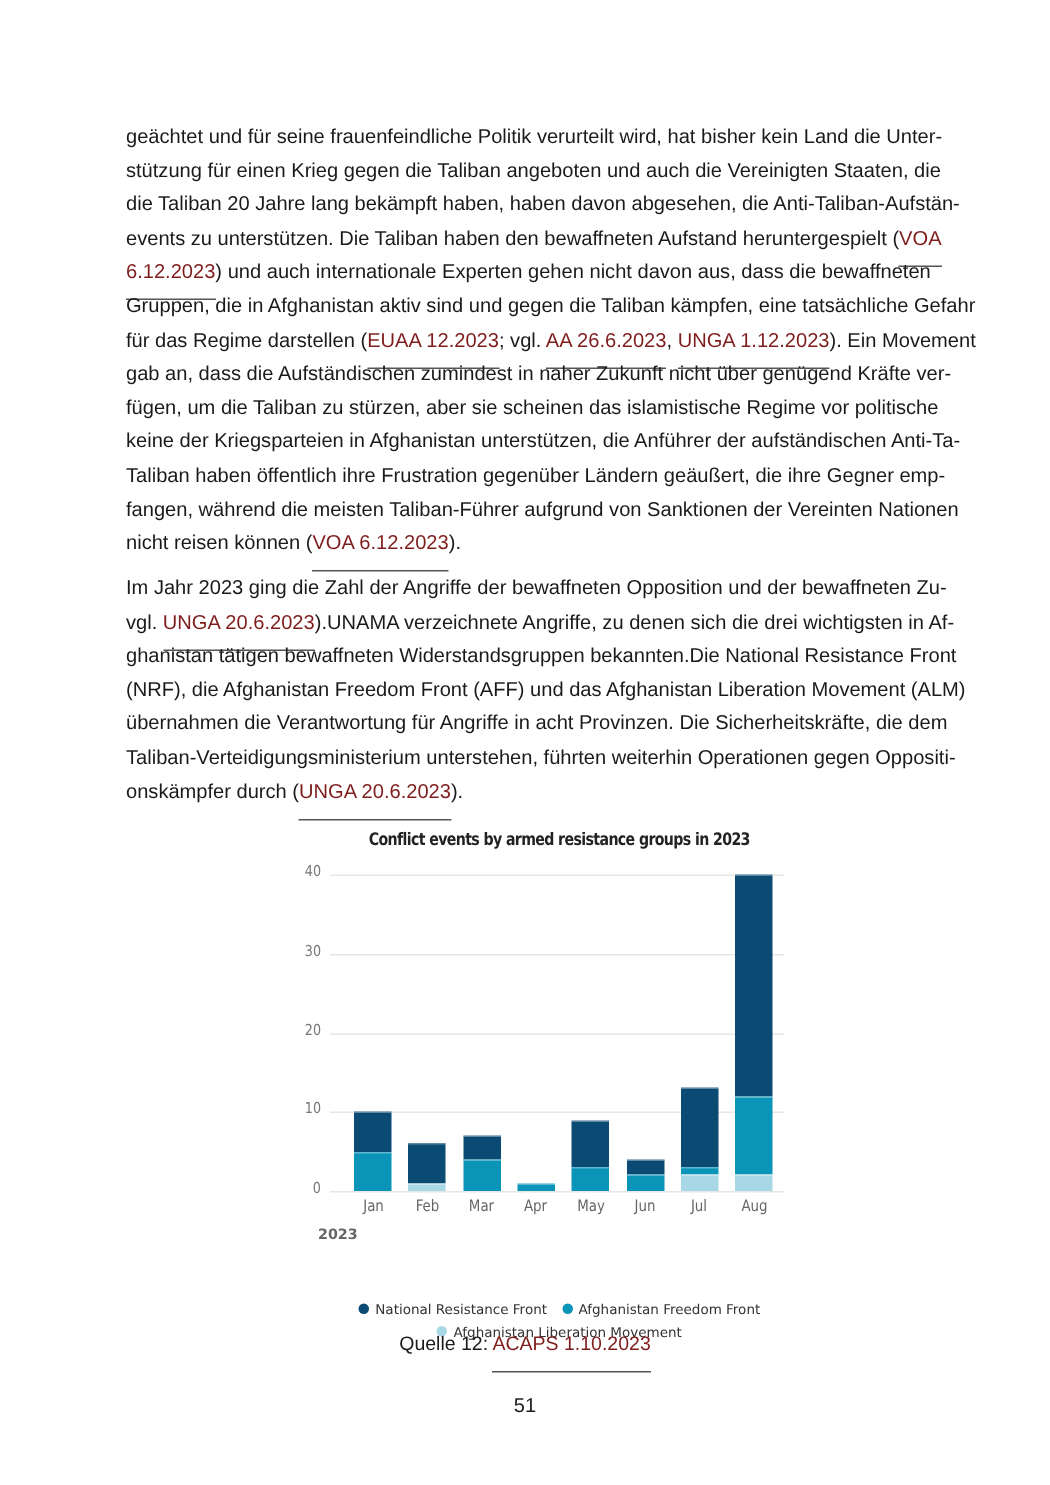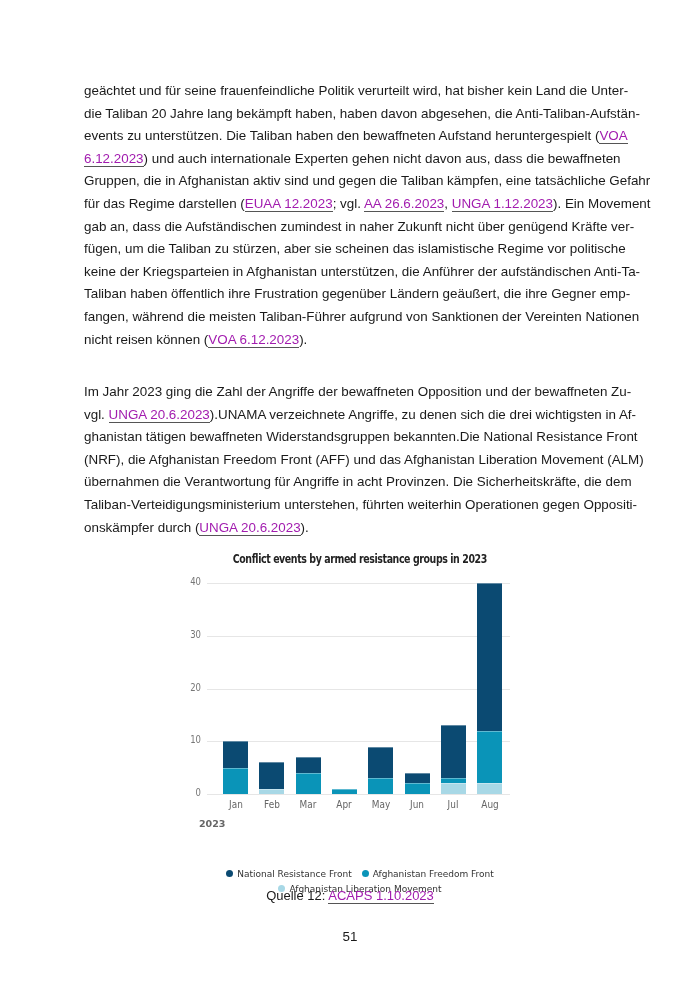--- a/index.html
+++ b/index.html
@@ -1,24 +1,24 @@
 <!DOCTYPE html>
 <html><head>
 <meta charset="utf-8">
 <style>
   html, body { margin:0; padding:0; background:#ffffff; }
   body { width:700px; height:990px; position:relative; overflow:hidden; font-family:"Liberation Sans", sans-serif; color:#1a1a1a; }
   .page { position:absolute; left:0; top:0; width:688px; height:990px; }
   .para { position:absolute; left:84px; width:532px; font-size:13.4px; line-height:22.6px; text-align:justify; hyphens:manual; }
   .para .line { display:block; white-space:nowrap; text-align:justify; text-align-last:justify; height:22.6px; }
   .para .line.last { text-align-last:left; }
-  .link { text-decoration:none; border-bottom:1px solid #555; padding-bottom:0px; color:#a21caf; }
+  .link { text-decoration:none; border-bottom:1px solid #555; padding-bottom:11px; color:#7f1d1d; }
   #p1 { top:80px; }
   #p2 { top:381px; }
-  .chart { position:absolute; left:175px; top:545px; width:350px; height:330px; }
+  .chart { position:absolute; left:188px; top:545px; width:350px; height:330px; }
   .chart-title { position:absolute; left:0; top:7px; width:100%; text-align:center; padding-left:24px; box-sizing:border-box; font-family:"DejaVu Sans", sans-serif; font-weight:bold; font-size:11.5px; letter-spacing:-0.5px; color:#222; transform:scaleX(0.82); transform-origin:center; }
   .plot { position:absolute; left:32px; top:38px; width:303px; height:211px; }
   .gridline { position:absolute; left:0; width:100%; height:1px; background:#e6e6e6; }
   .ytick { position:absolute; left:-32px; width:26px; text-align:right; font-family:"DejaVu Sans", sans-serif; font-size:10px; color:#777; transform:scaleX(0.85); transform-origin:right center; }
   .bar { position:absolute; bottom:0; width:25px; display:flex; flex-direction:column-reverse; }
   .seg { width:100%; box-sizing:border-box; border-top:1px solid rgba(255,255,255,0.35); }
   .xtick { position:absolute; top:215px; width:40px; text-align:center; font-family:"DejaVu Sans", sans-serif; font-size:10.5px; color:#666; transform:scaleX(0.85); }
   .xlabel { position:absolute; left:0; top:273px; width:100%; text-align:left; padding-left:24px; box-sizing:border-box; font-family:"DejaVu Sans", sans-serif; font-weight:bold; font-size:9.5px; color:#666; }
   .legend { position:absolute; left:0; top:296px; width:100%; text-align:center; padding-left:20px; box-sizing:border-box; font-family:"DejaVu Sans", sans-serif; font-size:9px; color:#333; line-height:15px;margin-top:26px; }
   .legend-item { display:inline-block; margin:0 5px; white-space:nowrap; }
@@ -26,20 +26,21 @@
   .caption { position:absolute; left:0; top:888px; width:700px; text-align:center; font-size:13px; }
   .pagenum { position:absolute; left:0; top:929px; width:700px; text-align:center; font-size:13.4px; }
 </style>
 </head>
 <body>
 
 <div class="page">
 
   <div class="para" id="p1">
     <span class="line"><span>geächtet und für seine frauenfeindliche Politik verurteilt wird, hat bisher kein Land die Unter-</span></span>
+    <span class="line"><span>stützung für einen Krieg gegen die Taliban angeboten und auch die Vereinigten Staaten, die</span></span>
     <span class="line"><span>die Taliban 20 Jahre lang bekämpft haben, haben davon abgesehen, die Anti-Taliban-Aufstän-</span></span>
     <span class="line"><span>events zu unterstützen. Die Taliban haben den bewaffneten Aufstand heruntergespielt (</span><span class="link">VOA</span></span>
     <span class="line"><span class="link">6.12.2023</span><span>) und auch internationale Experten gehen nicht davon aus, dass die bewaffneten</span></span>
     <span class="line"><span>Gruppen, die in Afghanistan aktiv sind und gegen die Taliban kämpfen, eine tatsächliche Gefahr</span></span>
     <span class="line"><span>für das Regime darstellen (</span><span class="link">EUAA 12.2023</span><span>; vgl. </span><span class="link">AA 26.6.2023</span><span>, </span><span class="link">UNGA 1.12.2023</span><span>). Ein Movement</span></span>
     <span class="line"><span>gab an, dass die Aufständischen zumindest in naher Zukunft nicht über genügend Kräfte ver-</span></span>
     <span class="line"><span>fügen, um die Taliban zu stürzen, aber sie scheinen das islamistische Regime vor politische</span></span>
     <span class="line"><span>keine der Kriegsparteien in Afghanistan unterstützen, die Anführer der aufständischen Anti-Ta-</span></span>
     <span class="line"><span>Taliban haben öffentlich ihre Frustration gegenüber Ländern geäußert, die ihre Gegner emp-</span></span>
     <span class="line"><span>fangen, während die meisten Taliban-Führer aufgrund von Sanktionen der Vereinten Nationen</span></span>

